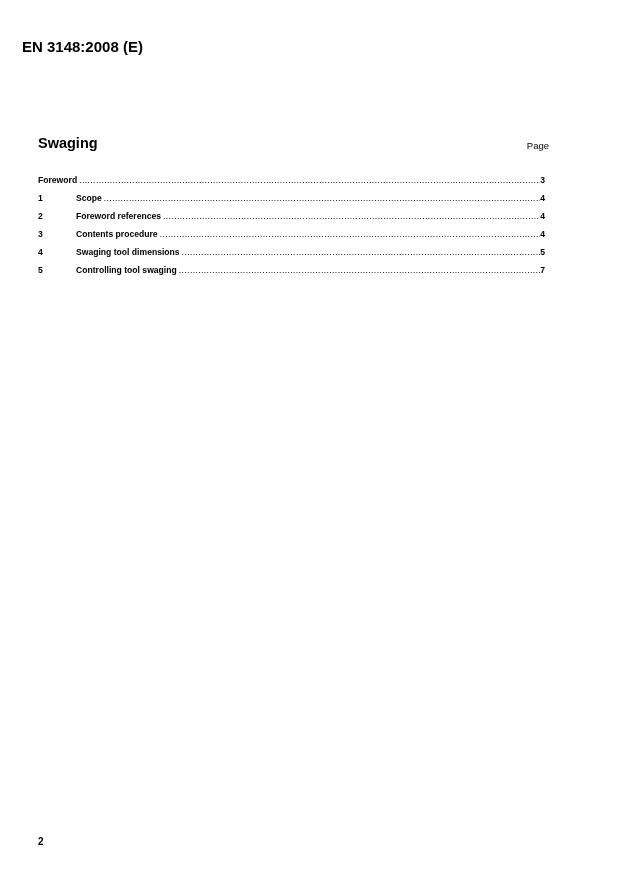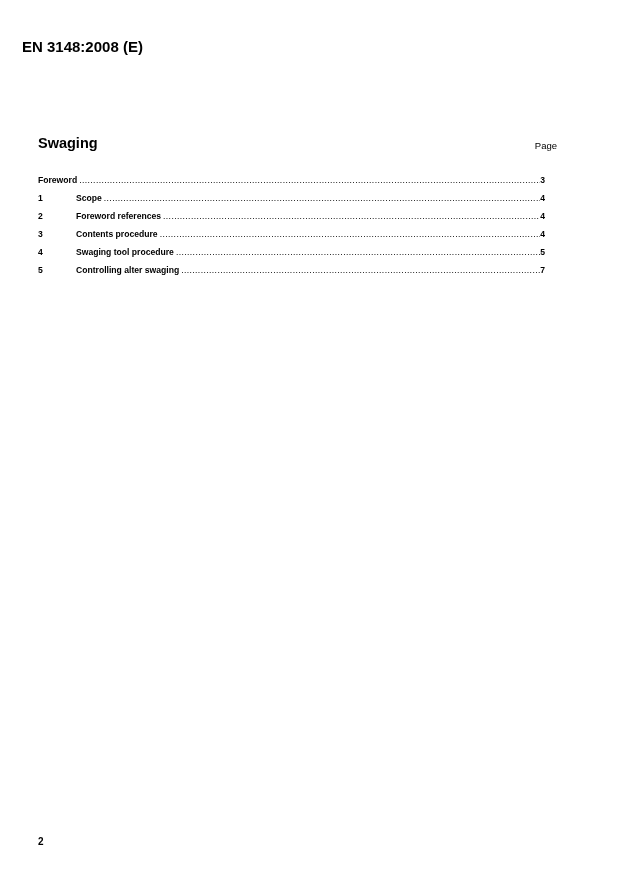--- a/index.html
+++ b/index.html
@@ -9,21 +9,21 @@
   }
   .header {
     position: absolute; left: 22px; top: 38px;
     font-size: 15px; font-weight: bold;
   }
   .contents-title {
     position: absolute; left: 38px; top: 135px;
     font-size: 14.5px; font-weight: bold;
   }
   .page-label {
-    position: absolute; right: 62px; top: 140px;
+    position: absolute; right: 70px; top: 140px;
     font-size: 9.5px;
   }
   .toc {
     position: absolute; left: 38px; top: 175px; width: 507px;
   }
   .toc-row {
     display: flex; align-items: baseline;
     height: 18px; font-size: 8.6px; font-weight: bold;
     white-space: nowrap; overflow: hidden;
   }
@@ -69,25 +69,25 @@
     <span class="toc-page">4</span>
   </div>
   <div class="toc-row">
     <span class="toc-num">3</span>
     <span class="toc-title">Contents procedure</span>
     <span class="toc-dots"></span>
     <span class="toc-page">4</span>
   </div>
   <div class="toc-row">
     <span class="toc-num">4</span>
-    <span class="toc-title">Swaging tool procedure</span>
+    <span class="toc-title">Swaging tool dimensions</span>
     <span class="toc-dots"></span>
     <span class="toc-page">5</span>
   </div>
   <div class="toc-row">
     <span class="toc-num">5</span>
-    <span class="toc-title">Controlling alter swaging</span>
+    <span class="toc-title">Controlling tool swaging</span>
     <span class="toc-dots"></span>
     <span class="toc-page">7</span>
   </div>
 </div>
 
 <div class="footer-page">2</div>
 
 </body></html>

